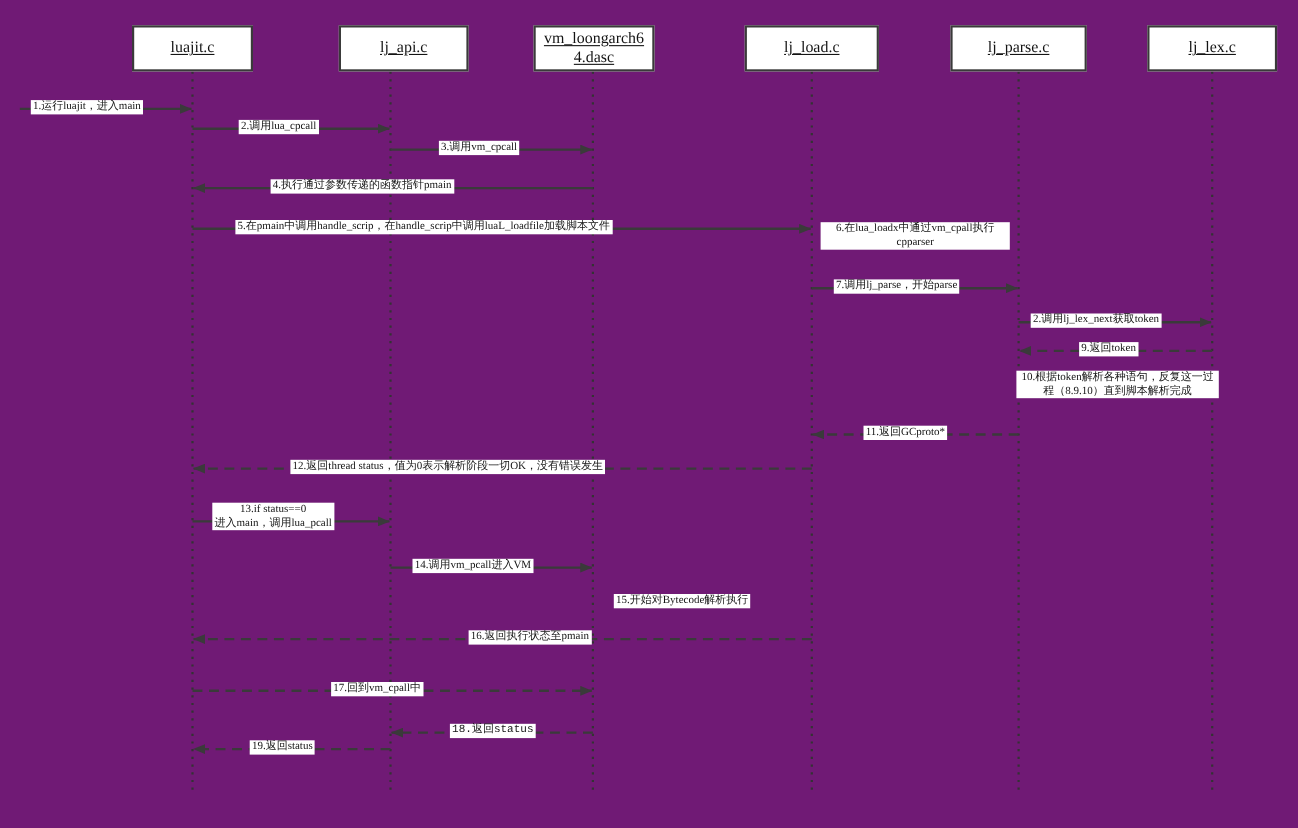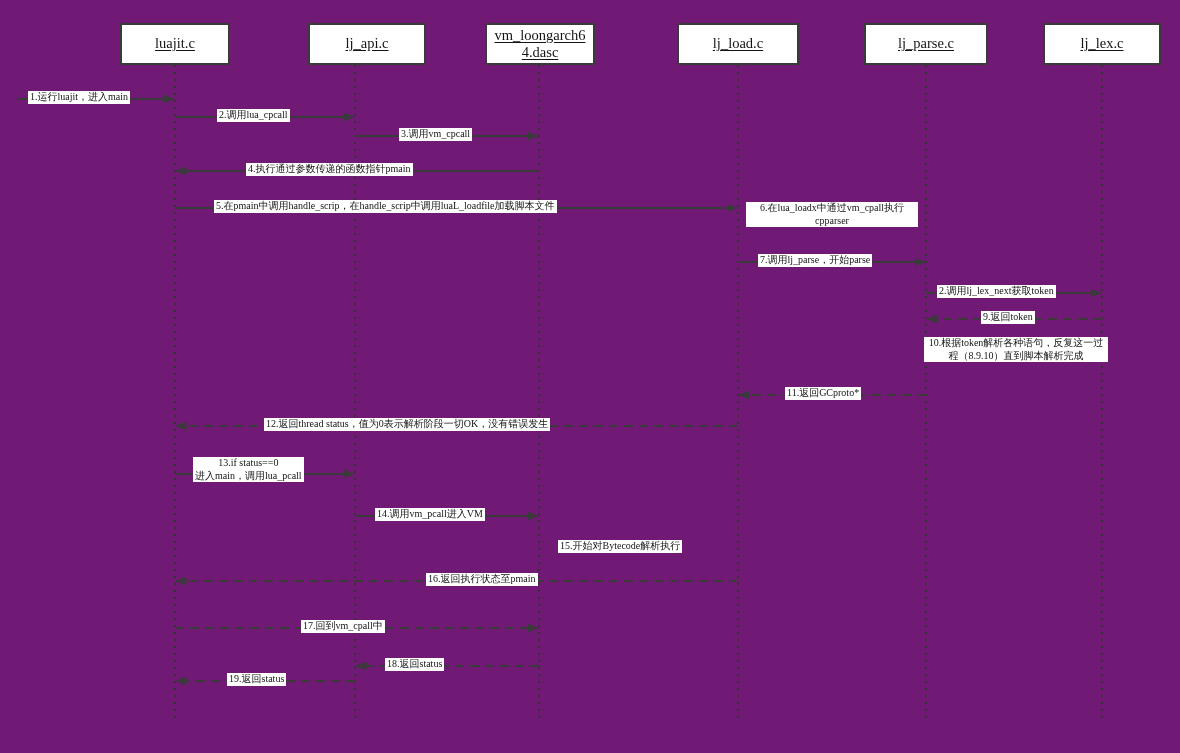--- a/index.html
+++ b/index.html
@@ -136,16 +136,16 @@
       <div class="msg-label" style="left: 785px; top: 387px;">11.返回GCproto*</div>
       <div class="msg-label" style="left: 264px; top: 418px;">12.返回thread status，值为0表示解析阶段一切OK，没有错误发生</div>
       <div class="msg-label" style="left: 193px; top: 457px;">
         <div>13.if status==0</div>
         <div>进入main，调用lua_pcall</div>
       </div>
       <div class="msg-label" style="left: 375px; top: 508px;">14.调用vm_pcall进入VM</div>
       <div class="msg-label" style="left: 558px; top: 540px;">15.开始对Bytecode解析执行</div>
       <div class="msg-label" style="left: 382px; top: 573px; margin-left: 44px;">16.返回执行状态至pmain</div>
       <div class="msg-label" style="left: 301px; top: 620px;">17.回到vm_cpall中</div>
-      <div class="msg-label" style="left: 385px; top: 658px;">18.返回status</div>
+      <div class="msg-label" style="left: 409px; top: 658px; font-family: Liberation Mono, monospace;">18.返回status</div>
       <div class="msg-label" style="left: 227px; top: 673px;">19.返回status</div>
     </div>
 </div>
 
 </body></html>

